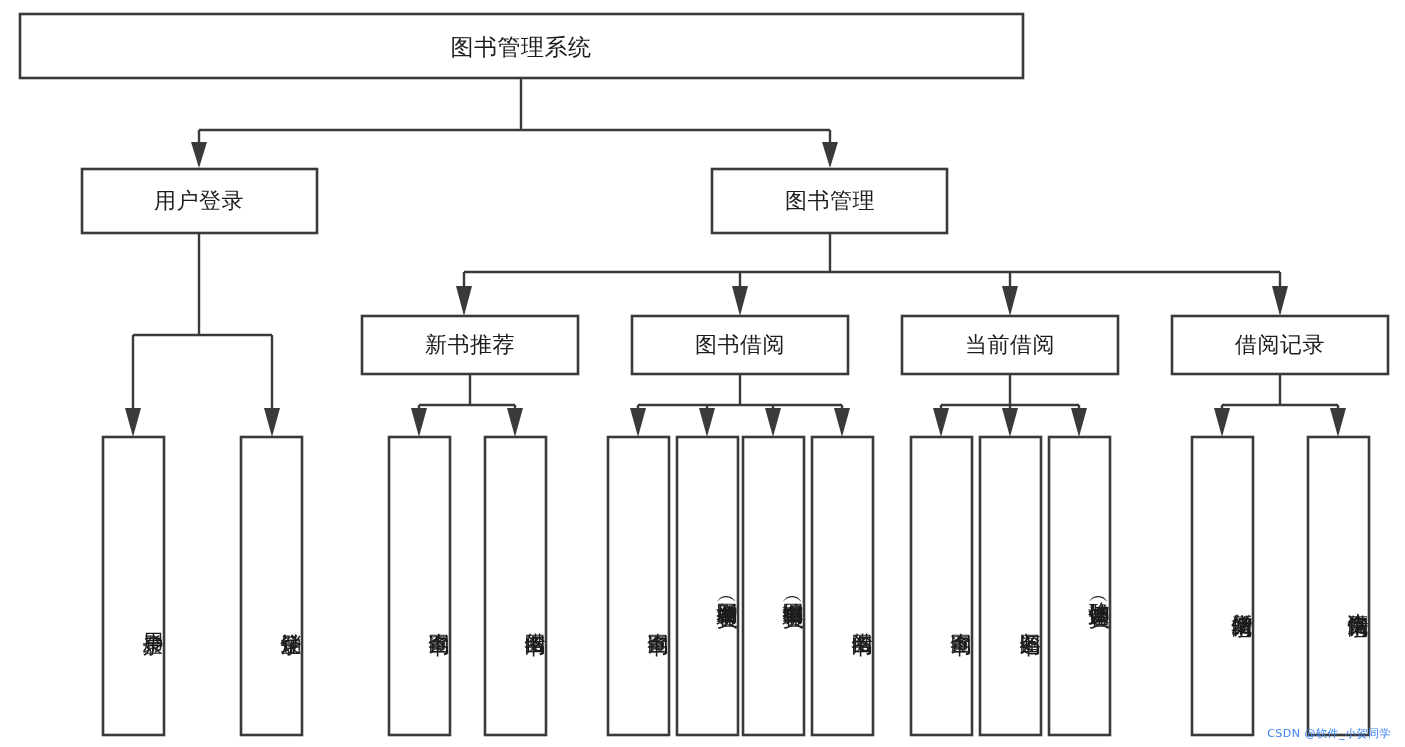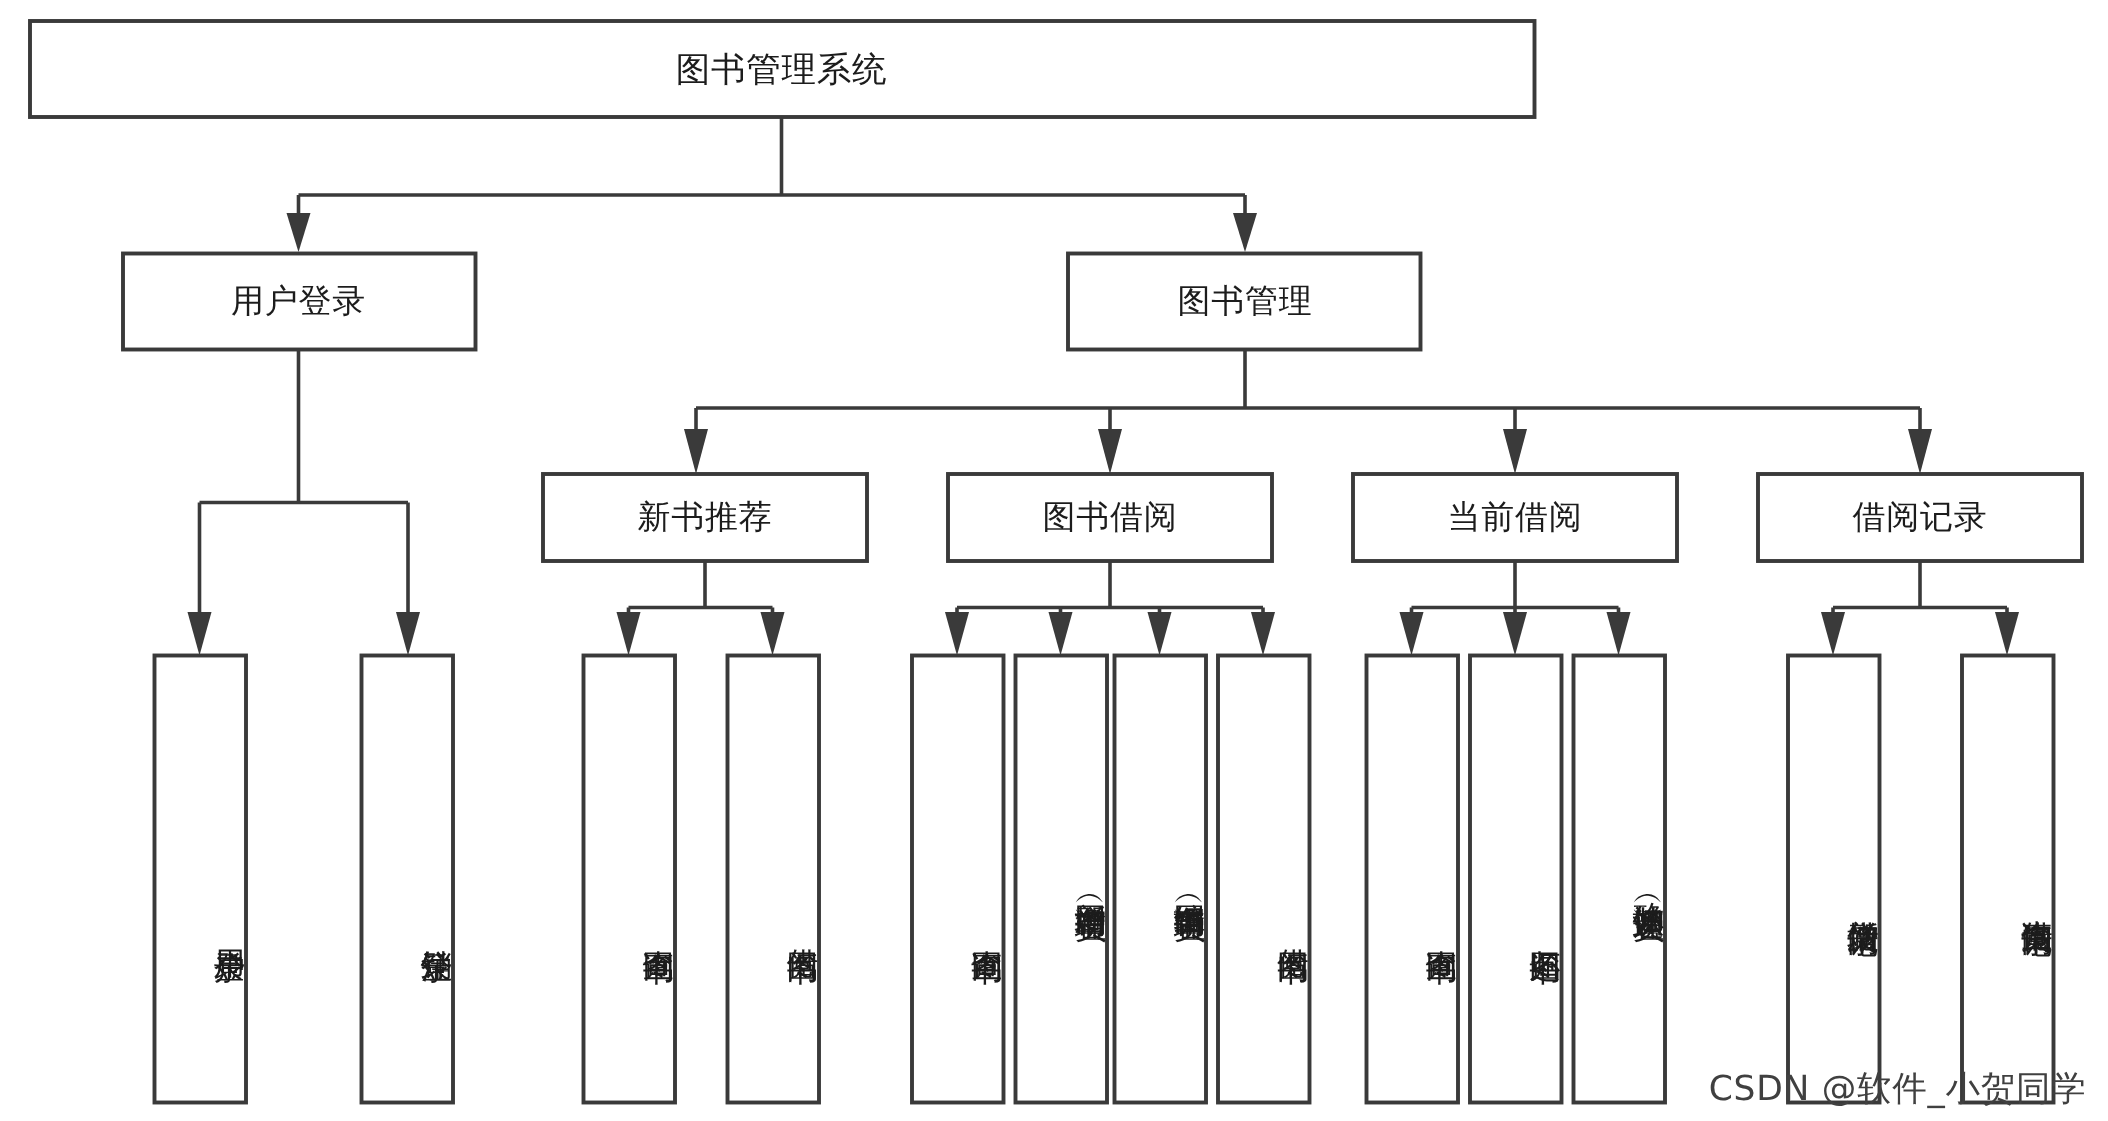--- a/index.html
+++ b/index.html
@@ -74,22 +74,22 @@
     display: flex;
     align-items: flex-start;
     justify-content: center;
     pointer-events: none;
   }
   .watermark {
     position: absolute;
     right: 14px;
     bottom: 6px;
     font-family: "DejaVu Sans", "Liberation Sans", sans-serif;
-    font-size: 23px;
-    color: #404040;
+    font-size: 11px;
+    color: #3b82f6;
     letter-spacing: 0.5px;
     white-space: nowrap;
   }
 </style>
 </head>
 <body>
 
 <div id="diagram-root">
 
   <svg class="diagram" viewBox="0 0 1405 747" xmlns="http://www.w3.org/2000/svg">

